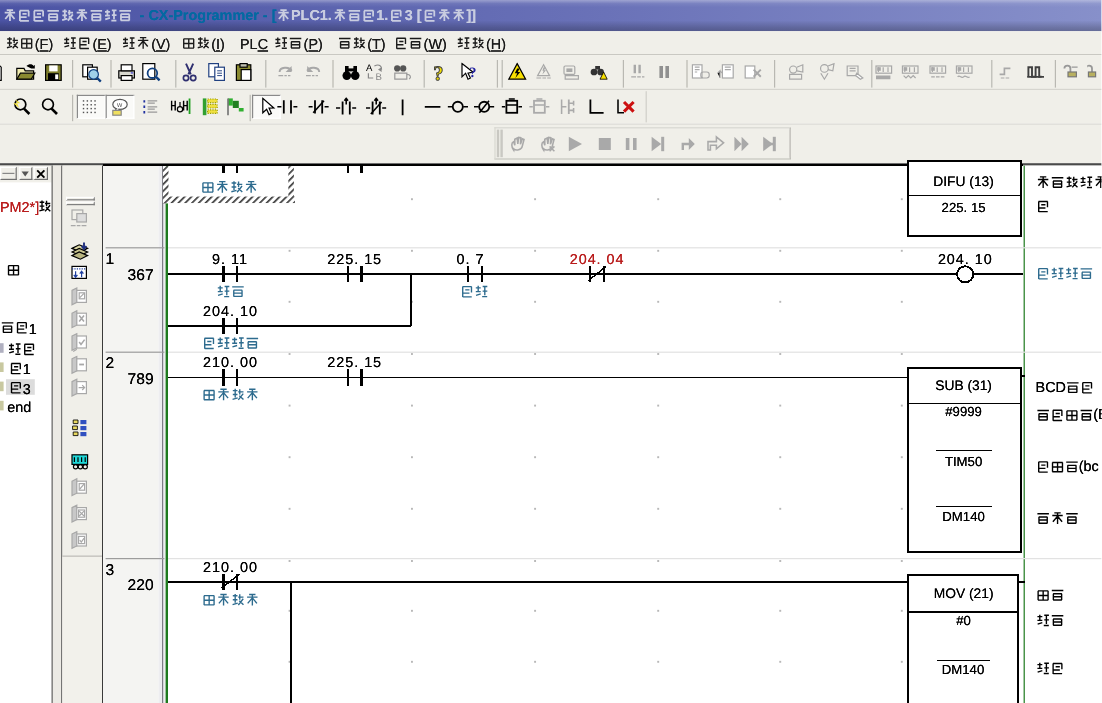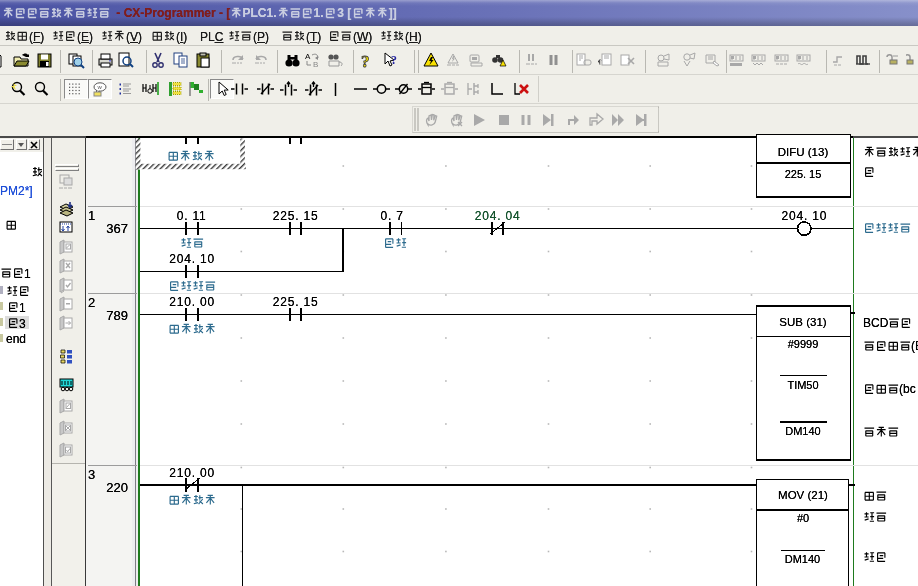--- a/index.html
+++ b/index.html
@@ -8,21 +8,21 @@
 svg{display:block}
 </style></head><body>
 <div id="r">
 <div style="position:absolute;left:0;top:0;width:918px;height:26px;background:linear-gradient(90deg,#4b53a4 0%,#6a72b8 55%,#8790ca 100%);"></div>
 <div style="position:absolute;left:0;top:0;width:918px;height:26px;background:linear-gradient(180deg,rgba(255,255,255,.35) 0,rgba(255,255,255,.08) 3px,rgba(255,255,255,0) 6px,rgba(0,0,0,0) 17px,rgba(0,0,0,.18) 23px,rgba(0,0,0,.25) 26px);"></div>
 <div style="position:absolute;left:2px;top:6.5px;line-height:0;">
       <svg width="109" height="14" style="overflow:visible">
         <path d="M6.3 1.2L6.3 10.6M1.9 3.6L10.6 3.6M6.3 4.2L2.4 8.8M6.3 4.2L10.1 8.8M3.6 1.4L8.9 1.4M14.4 1.9L22.1 1.9M14.6 1.9L14.6 10.6M14.6 10.4L22.1 10.4M21.9 1.9L21.9 6.7M16.7 4.6L20.2 4.6M16.7 7.3L20.2 7.3M14.6 7.3L16.7 7.3M26.4 1.9L34.1 1.9M26.6 1.9L26.6 10.6M26.6 10.4L34.1 10.4M33.9 1.9L33.9 6.7M28.7 4.6L32.2 4.6M28.7 7.3L32.2 7.3M26.6 7.3L28.7 7.3M37.5 2.1L47.1 2.1M38.6 4.8L45.9 4.8M38.6 7.3L45.9 7.3M38.6 10L45.9 10M38.8 4.8L38.8 10M45.7 4.8L45.7 10M50 2.5L53.9 2.5M50 5.8L53.9 5.8M52 1L52 8.3M49.8 9.8L54.1 8.6M55.8 1.3L55.8 5.8M54.5 3.6L58.9 3.6M58.7 5L54.6 10.2M55.4 6.7L58.9 10M66.3 1.2L66.3 10.6M61.9 3.6L70.6 3.6M66.3 4.2L62.4 8.8M66.3 4.2L70.1 8.8M63.6 1.4L68.9 1.4M73.5 2.1L83.1 2.1M74.6 4.8L81.9 4.8M74.6 7.3L81.9 7.3M74.6 10L81.9 10M74.8 4.8L74.8 10M81.7 4.8L81.7 10M85.5 2.9L89.6 2.9M87.5 1.2L87.5 6M85.5 6L89.6 6M85.7 9.1L89.6 7.9M91.2 1.7L95.1 1.7M93 1.7L93 9.1M90.8 10.2L95 10.2M91.2 5.6L95.1 5.6M97.5 2.1L107.1 2.1M98.6 4.8L105.9 4.8M98.6 7.3L105.9 7.3M98.6 10L105.9 10M98.8 4.8L98.8 10M105.7 4.8L105.7 10" stroke="#c9cde0" stroke-width="1.49" fill="none"></path>
       </svg>
     </div>
-<div style="position:absolute;left:113px;top:7px;font:bold 12px 'Liberation Sans';color:#7f1d1d;letter-spacing:0px;white-space:pre;line-height:1;"> - CX-Programmer - [</div>
+<div style="position:absolute;left:113px;top:7px;font:bold 12px 'Liberation Sans';color:#0369a1;letter-spacing:0px;white-space:pre;line-height:1;"> - CX-Programmer - [</div>
 <div style="position:absolute;left:229.505px;top:6.5px;line-height:0;">
       <svg width="13" height="14" style="overflow:visible">
         <path d="M6.3 1.2L6.3 10.6M1.9 3.6L10.6 3.6M6.3 4.2L2.4 8.8M6.3 4.2L10.1 8.8M3.6 1.4L8.9 1.4" stroke="#c9cde0" stroke-width="1.49" fill="none"></path>
       </svg>
     </div>
 <div style="position:absolute;left:242.505px;top:7px;font:bold 12px 'Liberation Sans';color:#c9cde0;letter-spacing:0px;white-space:pre;line-height:1;">PLC1.</div>
 <div style="position:absolute;left:276.605px;top:6.5px;line-height:0;">
       <svg width="37" height="14" style="overflow:visible">
         <path d="M6.3 1.2L6.3 10.6M1.9 3.6L10.6 3.6M6.3 4.2L2.4 8.8M6.3 4.2L10.1 8.8M3.6 1.4L8.9 1.4M13.5 2.1L23.1 2.1M14.6 4.8L21.9 4.8M14.6 7.3L21.9 7.3M14.6 10L21.9 10M14.8 4.8L14.8 10M21.7 4.8L21.7 10M26.4 1.9L34.1 1.9M26.6 1.9L26.6 10.6M26.6 10.4L34.1 10.4M33.9 1.9L33.9 6.7M28.7 4.6L32.2 4.6M28.7 7.3L32.2 7.3M26.6 7.3L28.7 7.3" stroke="#c9cde0" stroke-width="1.49" fill="none"></path>
       </svg>
@@ -131,21 +131,21 @@
 <div style="position:absolute;left:0px;top:139px;width:14px;height:11px;background:#f0efe9;border:1px solid;border-color:#fff #707070 #707070 #fff;"></div>
 <div style="position:absolute;left:2px;top:143.5px;width:10px;height:1.5px;background:#888;"></div>
 <div style="position:absolute;left:15.5px;top:139px;width:11px;height:11px;background:#f0efe9;border:1px solid;border-color:#fff #707070 #707070 #fff;"></div>
 <svg style="position:absolute;left:17px;top:141px" width="9" height="8">
       <path d="M1 2h6l-3 4z" fill="#555"></path>
     </svg>
 <div style="position:absolute;left:28px;top:139px;width:12px;height:11px;background:#f0efe9;border:1px solid;border-color:#fff #707070 #707070 #fff;"></div>
 <svg style="position:absolute;left:30px;top:140.5px" width="9" height="9">
       <path d="M1 1l6 6M7 1l-6 6" stroke="#000" stroke-width="1.6"></path>
     </svg>
-<div style="position:absolute;left:0px;top:185px;font:12px 'Liberation Sans';color:#1d4ed8;letter-spacing:0px;white-space:pre;line-height:1;text-align:center;">PM2*] </div>
+<div style="position:absolute;left:0px;top:167px;font:12px 'Liberation Sans';color:#b91c1c;letter-spacing:0px;white-space:pre;line-height:1;text-align:center;">PM2*] </div>
 <div style="position:absolute;left:31px;top:166px;line-height:0">
       <svg width="13" height="14" style="overflow:visible">
         <path d="M2 2.5L5.9 2.5M2 5.8L5.9 5.8M4 1L4 8.3M1.8 9.8L6.1 8.6M7.8 1.3L7.8 5.8M6.5 3.6L10.9 3.6M10.7 5L6.6 10.2M7.4 6.7L10.9 10" stroke="#000" stroke-width="1.15" fill="none"></path>
       </svg>
     </div>
 <div style="position:absolute;left:5px;top:218.5px;line-height:0;">
       <svg width="13" height="14" style="overflow:visible">
         <path d="M1.9 2.4L10.6 2.4M1.9 10.1L10.6 10.1M2.1 2.4L2.1 10.1M10.4 2.4L10.4 10.1M1.9 6.2L10.6 6.2M6.3 2.4L6.3 10.1" stroke="#000" stroke-width="1.15" fill="none"></path>
       </svg>
     </div>
@@ -394,34 +394,34 @@
       <rect x="240.3" y="138.5" width="4.6" height="26" fill="url(#hp)"></rect>
       <rect x="135.8" y="163.8" width="110" height="5.4" fill="url(#hp)"></rect>
     </svg>
 <div style="position:absolute;left:166.5px;top:149.5px;line-height:0">
       <svg width="49" height="14" style="overflow:visible">
         <path d="M1.9 2.4L10.6 2.4M1.9 10.1L10.6 10.1M2.1 2.4L2.1 10.1M10.4 2.4L10.4 10.1M1.9 6.2L10.6 6.2M6.3 2.4L6.3 10.1M18.3 1.2L18.3 10.6M13.9 3.6L22.6 3.6M18.3 4.2L14.4 8.8M18.3 4.2L22.1 8.8M15.6 1.4L20.9 1.4M26 2.5L29.9 2.5M26 5.8L29.9 5.8M28 1L28 8.3M25.8 9.8L30.1 8.6M31.8 1.3L31.8 5.8M30.5 3.6L34.9 3.6M34.7 5L30.6 10.2M31.4 6.7L34.9 10M42.3 1.2L42.3 10.6M37.9 3.6L46.6 3.6M42.3 4.2L38.4 8.8M42.3 4.2L46.1 8.8M39.6 1.4L44.9 1.4" stroke="#2d6b8e" stroke-width="1.15" fill="none"></path>
       </svg>
     </div>
 <div style="position:absolute;left:0px;top:146.5px;font:11.5px 'Liberation Sans';color:#000;letter-spacing:0px;white-space:pre;line-height:1;width:1606px;text-align:center;">DIFU (13)</div>
 <div style="position:absolute;left:0px;top:169px;font:11px 'Liberation Sans';color:#000;letter-spacing:0px;white-space:pre;line-height:1;width:1606px;text-align:center;">225. 15</div>
-<div style="position:absolute;left:176.78px;top:210px;font:12px 'Liberation Sans';color:#000;letter-spacing:.8px;line-height:1;white-space:pre">0. 11</div>
+<div style="position:absolute;left:176.78px;top:210px;font:12px 'Liberation Sans';color:#000;letter-spacing:.8px;line-height:1;white-space:pre">9. 11</div>
 <div style="position:absolute;left:179.5px;top:237px;line-height:0">
       <svg width="25" height="14" style="overflow:visible">
         <path d="M1.5 2.9L5.6 2.9M3.5 1.2L3.5 6M1.5 6L5.6 6M1.7 9.1L5.6 7.9M7.2 1.7L11.1 1.7M9 1.7L9 9.1M6.8 10.2L11 10.2M7.2 5.6L11.1 5.6M13.5 2.1L23.1 2.1M14.6 4.8L21.9 4.8M14.6 7.3L21.9 7.3M14.6 10L21.9 10M14.8 4.8L14.8 10M21.7 4.8L21.7 10" stroke="#2d6b8e" stroke-width="1.15" fill="none"></path>
       </svg>
     </div>
 <div style="position:absolute;left:272.78px;top:210px;font:12px 'Liberation Sans';color:#000;letter-spacing:.8px;line-height:1;white-space:pre">225. 15</div>
 <div style="position:absolute;left:380.48px;top:210px;font:12px 'Liberation Sans';color:#000;letter-spacing:.8px;line-height:1;white-space:pre">0. 7</div>
 <div style="position:absolute;left:383.2px;top:237px;line-height:0">
       <svg width="25" height="14" style="overflow:visible">
         <path d="M2.4 1.9L10.1 1.9M2.6 1.9L2.6 10.6M2.6 10.4L10.1 10.4M9.9 1.9L9.9 6.7M4.7 4.6L8.2 4.6M4.7 7.3L8.2 7.3M2.6 7.3L4.7 7.3M13.5 2.9L17.6 2.9M15.5 1.2L15.5 6M13.5 6L17.6 6M13.7 9.1L17.6 7.9M19.2 1.7L23.1 1.7M21 1.7L21 9.1M18.8 10.2L23 10.2M19.2 5.6L23.1 5.6" stroke="#2d6b8e" stroke-width="1.15" fill="none"></path>
       </svg>
     </div>
-<div style="position:absolute;left:474.78px;top:210px;font:12px 'Liberation Sans';color:#14532d;letter-spacing:.8px;line-height:1;white-space:pre">204. 04</div>
+<div style="position:absolute;left:474.78px;top:210px;font:12px 'Liberation Sans';color:#b91c1c;letter-spacing:.8px;line-height:1;white-space:pre">204. 04</div>
 <div style="position:absolute;left:781.58px;top:210px;font:12px 'Liberation Sans';color:#000;letter-spacing:.8px;line-height:1;white-space:pre">204. 10</div>
 <div style="position:absolute;left:169.28px;top:252.8px;font:12px 'Liberation Sans';color:#000;letter-spacing:.8px;line-height:1;white-space:pre">204. 10</div>
 <div style="position:absolute;left:167.5px;top:280px;line-height:0">
       <svg width="49" height="14" style="overflow:visible">
         <path d="M2.4 1.9L10.1 1.9M2.6 1.9L2.6 10.6M2.6 10.4L10.1 10.4M9.9 1.9L9.9 6.7M4.7 4.6L8.2 4.6M4.7 7.3L8.2 7.3M2.6 7.3L4.7 7.3M13.5 2.9L17.6 2.9M15.5 1.2L15.5 6M13.5 6L17.6 6M13.7 9.1L17.6 7.9M19.2 1.7L23.1 1.7M21 1.7L21 9.1M18.8 10.2L23 10.2M19.2 5.6L23.1 5.6M25.5 2.9L29.6 2.9M27.5 1.2L27.5 6M25.5 6L29.6 6M25.7 9.1L29.6 7.9M31.2 1.7L35.1 1.7M33 1.7L33 9.1M30.8 10.2L35 10.2M31.2 5.6L35.1 5.6M37.5 2.1L47.1 2.1M38.6 4.8L45.9 4.8M38.6 7.3L45.9 7.3M38.6 10L45.9 10M38.8 4.8L38.8 10M45.7 4.8L45.7 10" stroke="#2d6b8e" stroke-width="1.15" fill="none"></path>
       </svg>
     </div>
 <div style="position:absolute;left:169.28px;top:296px;font:12px 'Liberation Sans';color:#000;letter-spacing:.8px;line-height:1;white-space:pre">210. 00</div>
 <div style="position:absolute;left:167.5px;top:322.5px;line-height:0">
       <svg width="49" height="14" style="overflow:visible">

